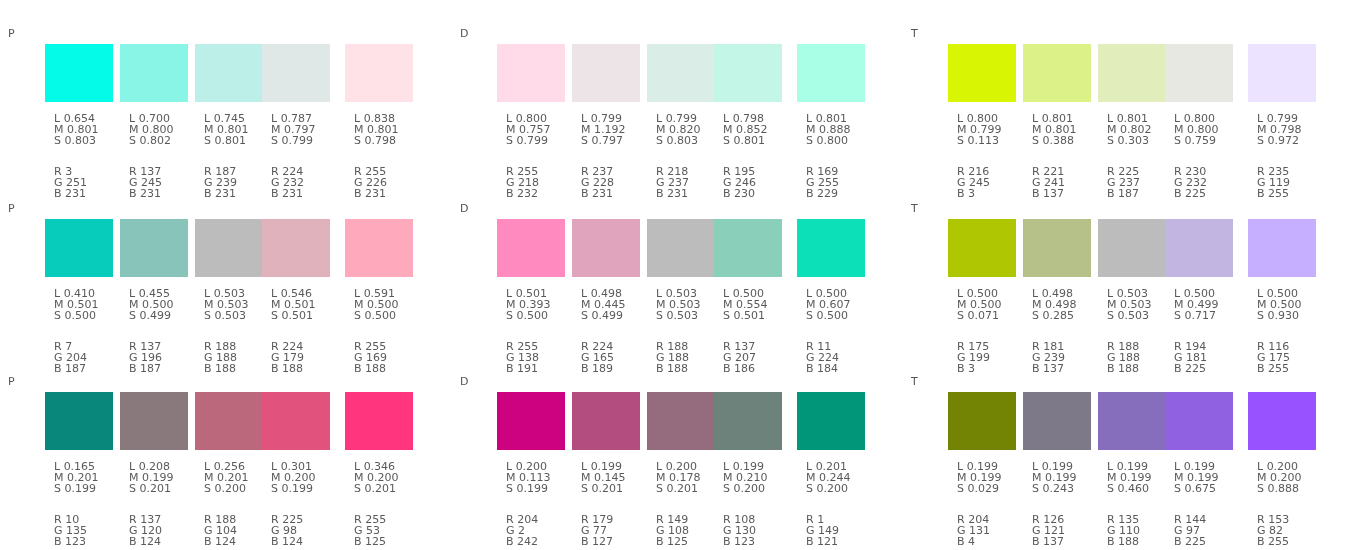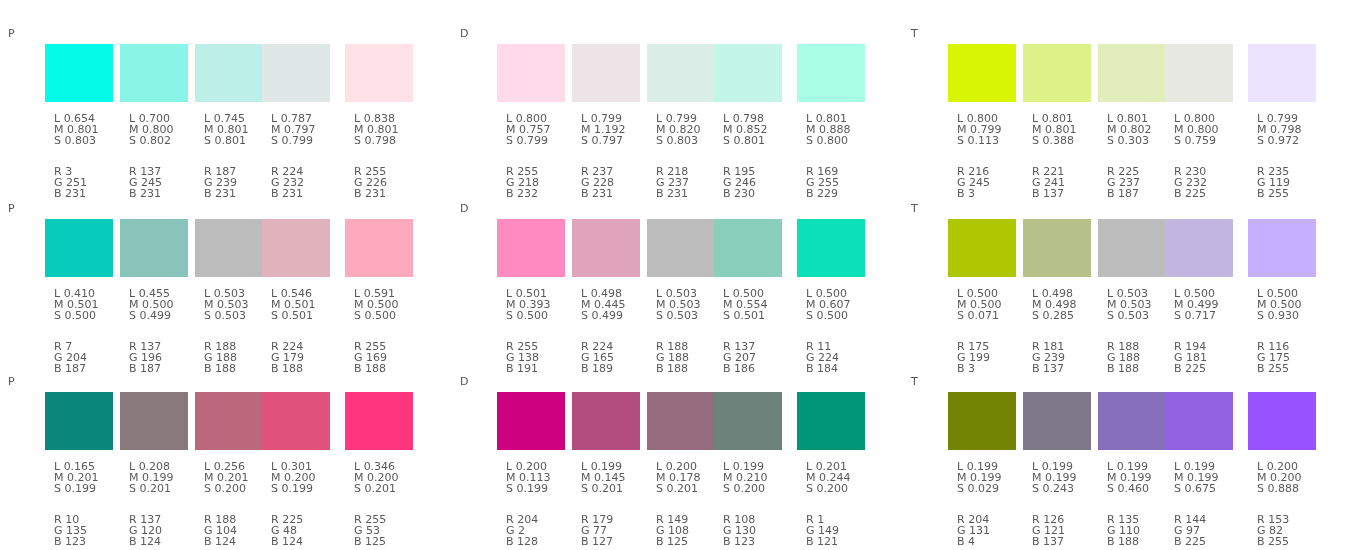--- a/index.html
+++ b/index.html
@@ -240,32 +240,32 @@
         <div class="cell cell-1">
           <div class="chip" style="background-color: rgb(137, 120, 124);"></div>
           <div class="readout"><div><span class="line">L 0.208</span><span class="line">M 0.199</span><span class="line">S 0.201</span></div><div class="grp2"><span class="line">R 137</span><span class="line">G 120</span><span class="line">B 124</span></div></div>
         </div>
         <div class="cell cell-2">
           <div class="chip" style="background-color: rgb(188, 104, 124);"></div>
           <div class="readout"><div><span class="line">L 0.256</span><span class="line">M 0.201</span><span class="line">S 0.200</span></div><div class="grp2"><span class="line">R 188</span><span class="line">G 104</span><span class="line">B 124</span></div></div>
         </div>
         <div class="cell cell-3">
           <div class="chip" style="background-color: rgb(225, 83, 124);"></div>
-          <div class="readout"><div><span class="line">L 0.301</span><span class="line">M 0.200</span><span class="line">S 0.199</span></div><div class="grp2"><span class="line">R 225</span><span class="line">G 48</span><span class="line">B 124</span></div></div>
+          <div class="readout"><div><span class="line">L 0.301</span><span class="line">M 0.200</span><span class="line">S 0.199</span></div><div class="grp2"><span class="line">R 225</span><span class="line">G 98</span><span class="line">B 124</span></div></div>
         </div>
         <div class="cell cell-4">
           <div class="chip" style="background-color: rgb(255, 53, 125);"></div>
           <div class="readout"><div><span class="line">L 0.346</span><span class="line">M 0.200</span><span class="line">S 0.201</span></div><div class="grp2"><span class="line">R 255</span><span class="line">G 53</span><span class="line">B 125</span></div></div>
         </div>
       </div>
       <div class="group group-c1">
         <div class="group-label">D</div>
         <div class="cell cell-0">
           <div class="chip" style="background-color: rgb(204, 2, 128);"></div>
-          <div class="readout"><div><span class="line">L 0.200</span><span class="line">M 0.113</span><span class="line">S 0.199</span></div><div class="grp2"><span class="line">R 204</span><span class="line">G 2</span><span class="line">B 128</span></div></div>
+          <div class="readout"><div><span class="line">L 0.200</span><span class="line">M 0.113</span><span class="line">S 0.199</span></div><div class="grp2"><span class="line">R 204</span><span class="line">G 2</span><span class="line">B 242</span></div></div>
         </div>
         <div class="cell cell-1">
           <div class="chip" style="background-color: rgb(179, 77, 127);"></div>
           <div class="readout"><div><span class="line">L 0.199</span><span class="line">M 0.145</span><span class="line">S 0.201</span></div><div class="grp2"><span class="line">R 179</span><span class="line">G 77</span><span class="line">B 127</span></div></div>
         </div>
         <div class="cell cell-2">
           <div class="chip" style="background-color: rgb(149, 108, 125);"></div>
           <div class="readout"><div><span class="line">L 0.200</span><span class="line">M 0.178</span><span class="line">S 0.201</span></div><div class="grp2"><span class="line">R 149</span><span class="line">G 108</span><span class="line">B 125</span></div></div>
         </div>
         <div class="cell cell-3">

